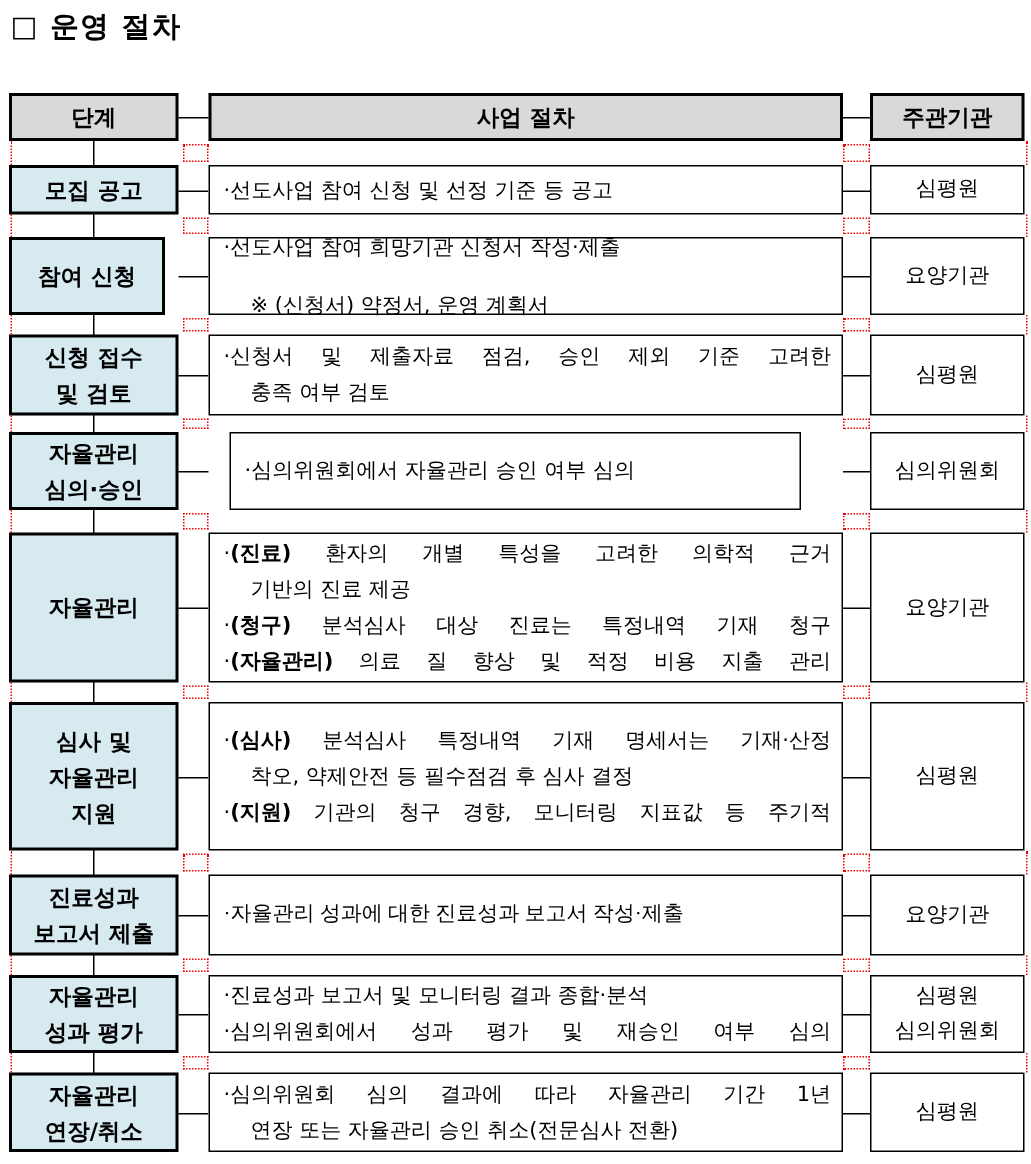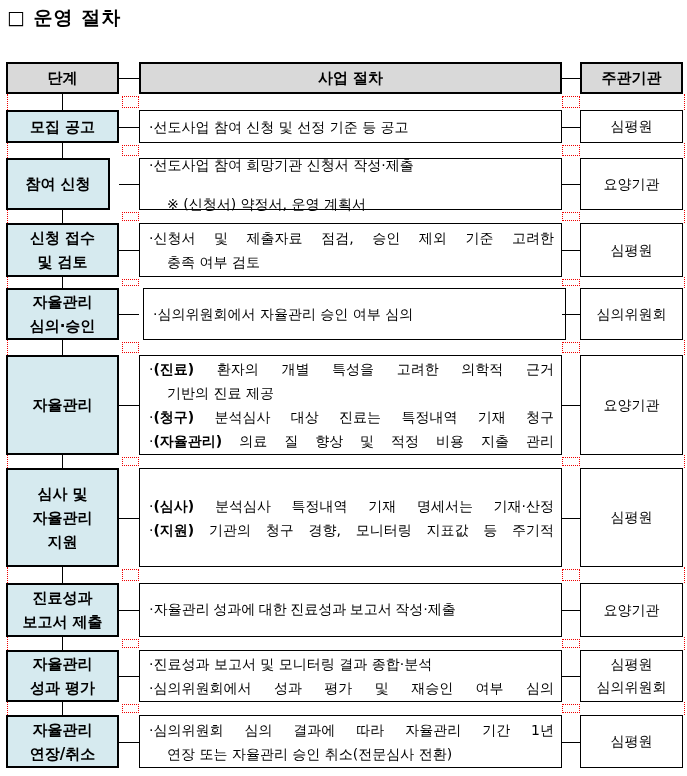--- a/index.html
+++ b/index.html
@@ -72,21 +72,21 @@
     </div>
     <div class="hconn" style="left: 562px; top: 250px; width: 18px;"></div>
     <div class="box agencybox" style="left: 580px; top: 223px; width: 103px; height: 54px;">
       <div>심평원</div>
     </div>
     <div class="box stagebox" style="left: 6px; top: 288px; width: 113px; height: 52px;">
       <div>자율관리</div>
       <div>심의·승인</div>
     </div>
     <div class="hconn" style="left: 119px; top: 314px; width: 20px;"></div>
-    <div class="box midbox" style="left: 143px; top: 288px; width: 423px; height: 52px;">
+    <div class="box midbox" style="left: 153px; top: 288px; width: 381px; height: 52px;">
       <div class="pline"><span>·</span><span>심의위원회에서 자율관리 승인 여부 심의</span></div>
     </div>
     <div class="hconn" style="left: 562px; top: 314px; width: 18px;"></div>
     <div class="box agencybox" style="left: 580px; top: 288px; width: 103px; height: 52px;">
       <div>심의위원회</div>
     </div>
     <div class="box stagebox" style="left: 6px; top: 355px; width: 113px; height: 100px;">
       <div>자율관리</div>
     </div>
     <div class="hconn" style="left: 119px; top: 405px; width: 20px;"></div>
@@ -101,20 +101,21 @@
       <div>요양기관</div>
     </div>
     <div class="box stagebox" style="left: 6px; top: 468px; width: 113px; height: 99px;">
       <div>심사 및</div>
       <div>자율관리</div>
       <div>지원</div>
     </div>
     <div class="hconn" style="left: 119px; top: 517.5px; width: 20px;"></div>
     <div class="box midbox" style="left: 139px; top: 468px; width: 423px; height: 99px;">
       <div class="pline fill"><span>·</span><b>(심사)</b><span> 분석심사 특정내역 기재 명세서는 기재·산정</span></div>
+      <div class="pline ind"><span>착오, 약제안전 등 필수점검 후 심사 결정</span></div>
       <div class="pline fill"><span>·</span><b>(지원)</b><span> 기관의 청구 경향, 모니터링 지표값 등 주기적</span></div>
     </div>
     <div class="hconn" style="left: 562px; top: 517.5px; width: 18px;"></div>
     <div class="box agencybox" style="left: 580px; top: 468px; width: 103px; height: 99px;">
       <div>심평원</div>
     </div>
     <div class="box stagebox" style="left: 6px; top: 583px; width: 113px; height: 54px;">
       <div>진료성과</div>
       <div>보고서 제출</div>
     </div>

